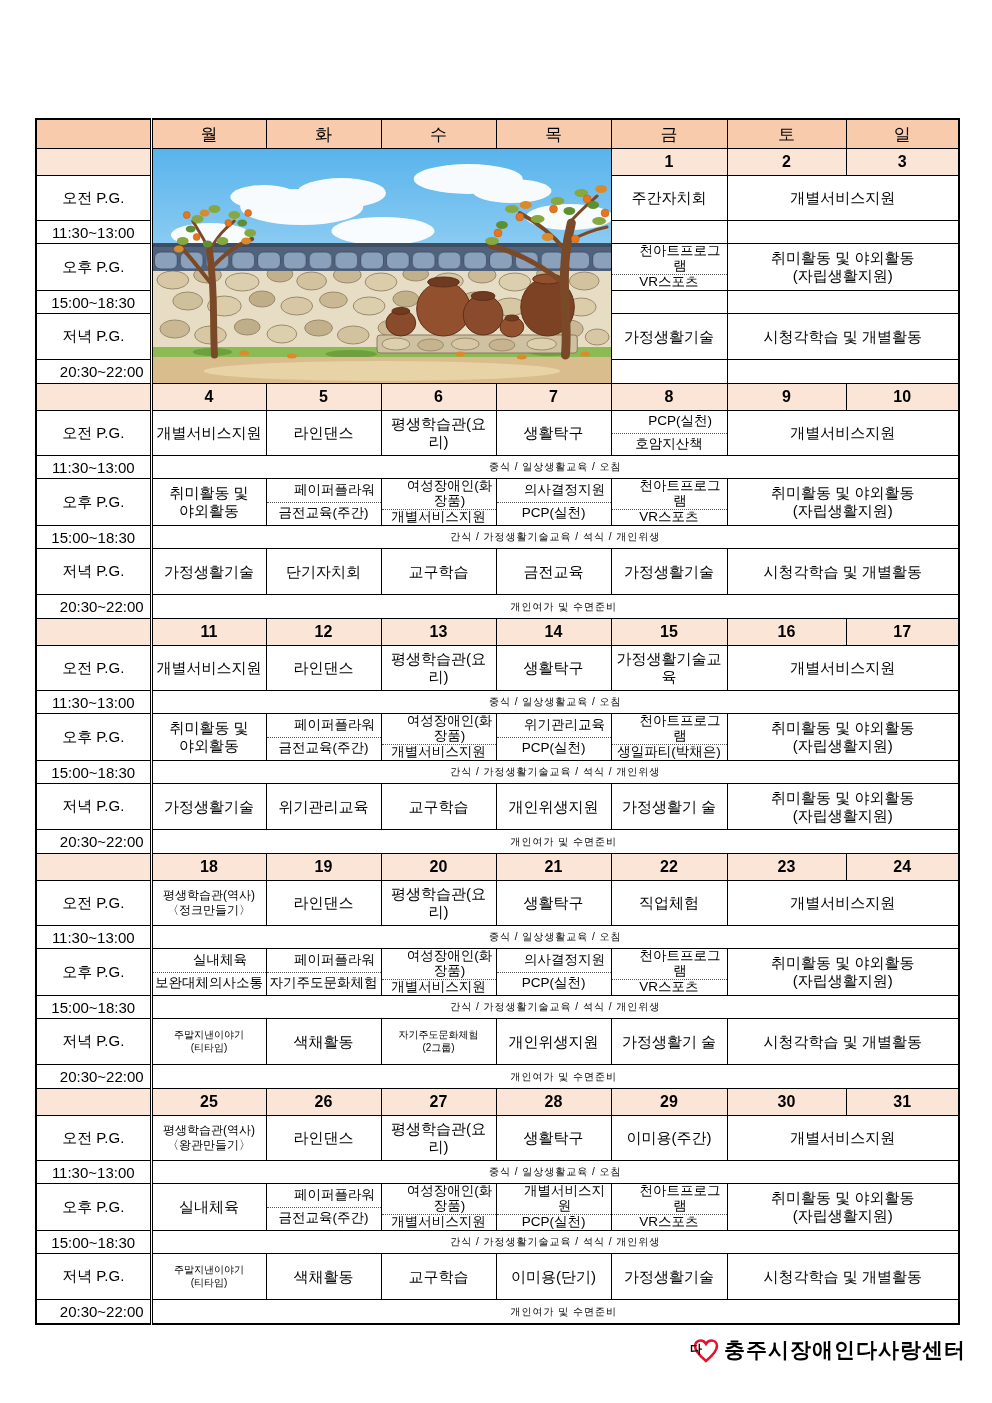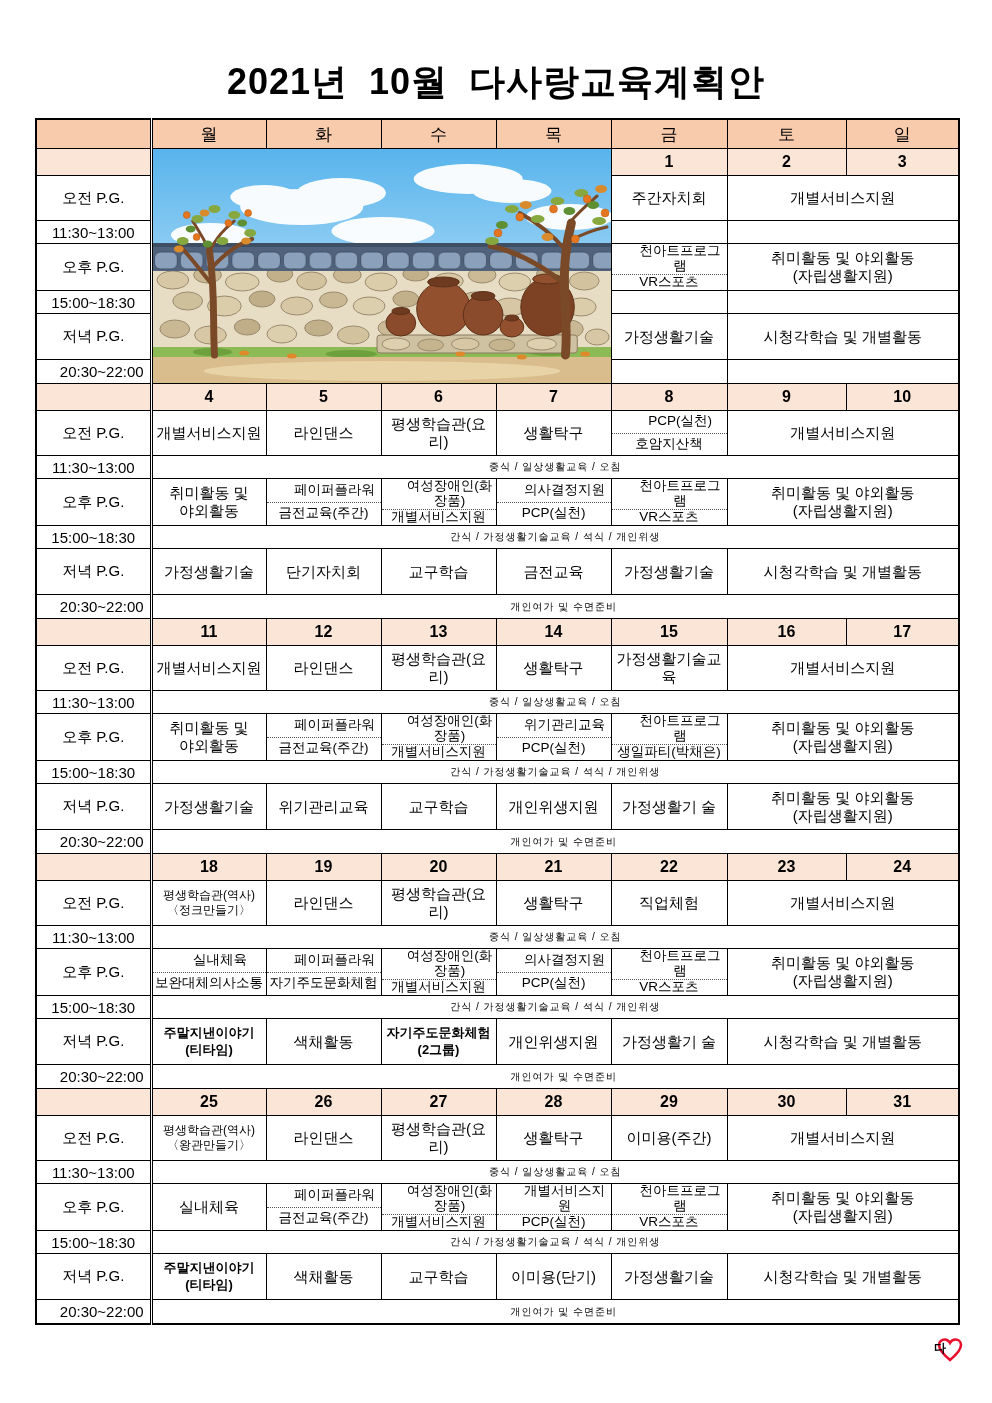--- a/index.html
+++ b/index.html
@@ -10,21 +10,21 @@
   table.sched{position:absolute;top:118px;left:35px;width:923px;border-collapse:collapse;
         table-layout:fixed;border:2px solid #000;}
   td{border:1px solid #000;padding:0;text-align:center;vertical-align:middle;overflow:hidden;}
   td.timecol{border-right:3px double #000;}
   .head{background:#F8CBAD;font-size:17px;}
   .datebg{background:#FBE5D6;font-weight:bold;font-size:16px;}
   .tlabel{font-size:15px;letter-spacing:0px;}
   .c{font-size:15px;white-space:pre-line;line-height:1.18;}
   .mrow{font-size:10px;letter-spacing:1px;}
   .sm{font-size:12px;line-height:1.25;}
-  .md{font-size:13px;line-height:1.25;font-weight:bold;}
+  .md{font-size:10px;line-height:1.25;}
   .split{display:flex;flex-direction:column;height:100%;}
   .split>div{flex:1;display:flex;align-items:center;justify-content:center;
              font-size:13.5px;white-space:pre-line;line-height:1.1;}
   .split>.st{border-bottom:1px dotted #555;padding-left:22px;}
   tr.rw-head>td{height:28px;}
   tr.rw-date>td{height:26px;}
   tr.rw-am>td{height:44px;}
   tr.rw-lunch>td{height:22px;}
   tr.rw-pm>td{height:46px;}
   tr.rw-snack>td{height:22px;}
@@ -35,21 +35,20 @@
   td.imgcell svg{display:block;width:100%;height:100%;}
   .footer{position:absolute;top:1336px;right:26px;display:flex;align-items:center;gap:2px;
           font-size:21px;font-weight:bold;letter-spacing:1px;}
   .logo{display:inline-flex;align-items:center;margin-right:2px;}
 </style>
 </head>
 <body>
 
 <div class="page">
 
-  <div class="title">2021년 10월 다사랑교육계획안</div>
 
   <table class="sched">
     <colgroup>
       <col style="width:115px">
         <col style="width:115px">
         <col style="width:115px">
         <col style="width:115px">
       <col style="width:115px">
         <col style="width:116px">
         <col style="width:119px">
@@ -572,15 +571,16 @@
   </tbody>
     </table>
 
   <div class="footer">
     <span class="logo">
       <svg width="30" height="26" viewBox="0 0 30 26" aria-hidden="true">
         <path d="M16,24 C10,19 5,14 5,9 C5,5.5 7.8,3.5 10.6,3.5 C12.9,3.5 14.9,4.9 16,6.8 C17.1,4.9 19.1,3.5 21.4,3.5 C24.2,3.5 27,5.5 27,9 C27,14 22,19 16,24 Z" fill="#ffffff" stroke="#E8112D" stroke-width="2.6"></path>
         <text x="0" y="16" font-size="12" font-weight="bold" fill="#000" font-family="Liberation Sans, sans-serif">다</text>
       </svg>
     </span>
+    <span>충주시장애인다사랑센터</span>
   </div>
 
 </div>
 
 </body></html>

